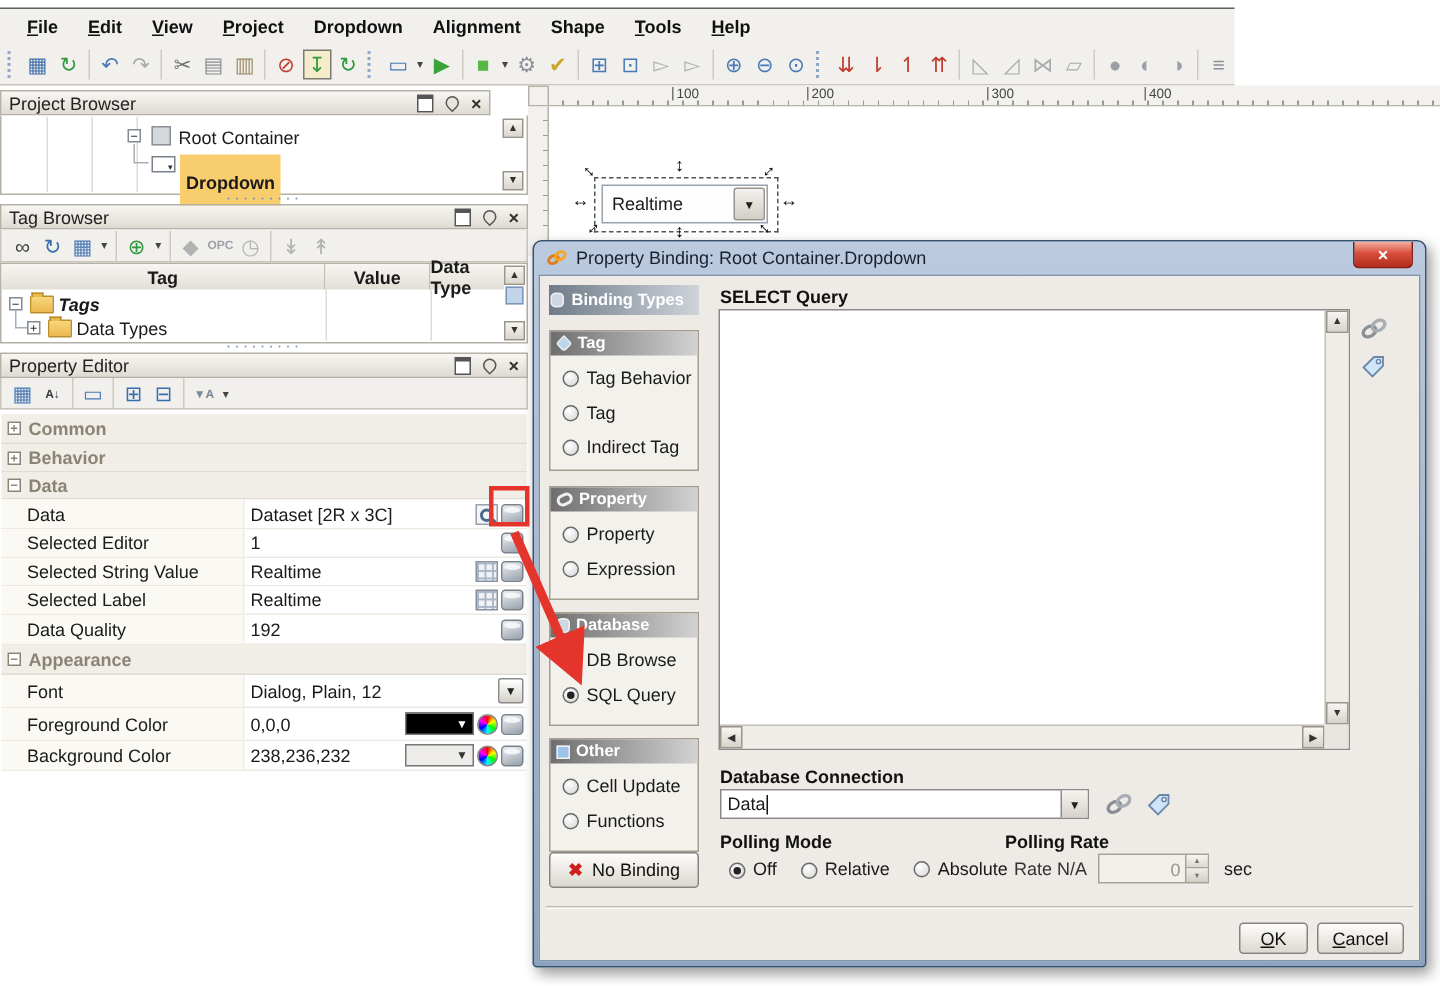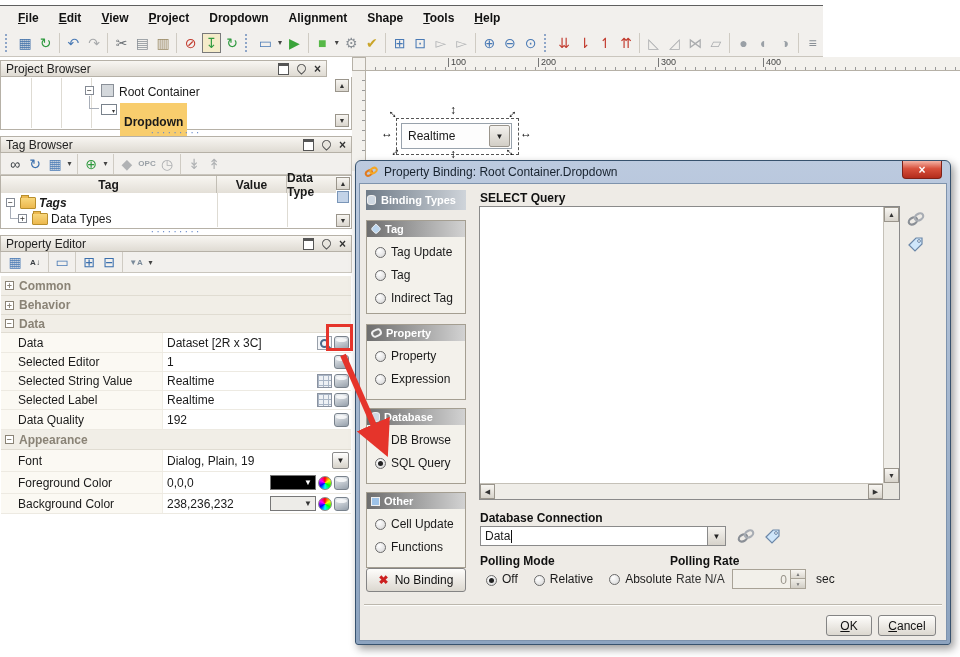--- a/index.html
+++ b/index.html
@@ -310,21 +310,21 @@
         <span class="pe-icons">
           <span class="ico-bind"></span>
         </span>
       </div>
       <div class="pe-cat" style="top: 430px; height: 20px;">
         <span class="expander" style="position: relative; left: 4px; border-color: rgb(138, 131, 118); color: rgb(138, 131, 118);">−</span>
         <span style="margin-left: 9px;">Appearance</span>
       </div>
       <div class="pe-row" style="top: 450px; height: 22px;">
         <span class="pe-name">Font</span>
-        <span class="pe-val">Dialog, Plain, 19</span>
+        <span class="pe-val">Dialog, Plain, 12</span>
         <span class="pe-icons">
           <span class="ico-combo">▼</span>
         </span>
       </div>
       <div class="pe-row" style="top: 472px; height: 22px;">
         <span class="pe-name">Foreground Color</span>
         <span class="pe-val">0,0,0</span>
         <span class="pe-icons">
           <span class="ico-swatch" style="background: rgb(0, 0, 0); color: rgb(255, 255, 255);">▼</span>
           <span class="ico-wheel"></span>
@@ -387,21 +387,21 @@
         <span>Binding Types</span>
       </div>
       <div id="bt-groups">
           <div class="bt-group" style="top: 36px; height: 94px;">
             <div class="bt-ghdr">
               <span class="gi gi-tag"></span>
               <span>Tag</span>
             </div>
             <div class="ropt" style="left: 8px; top: 24px;">
               <span class="rb"></span>
-              <span>Tag Update</span>
+              <span>Tag Behavior</span>
             </div>
             <div class="ropt" style="left: 8px; top: 47px;">
               <span class="rb"></span>
               <span>Tag</span>
             </div>
             <div class="ropt" style="left: 8px; top: 70px;">
               <span class="rb"></span>
               <span>Indirect Tag</span>
             </div>
           </div>

